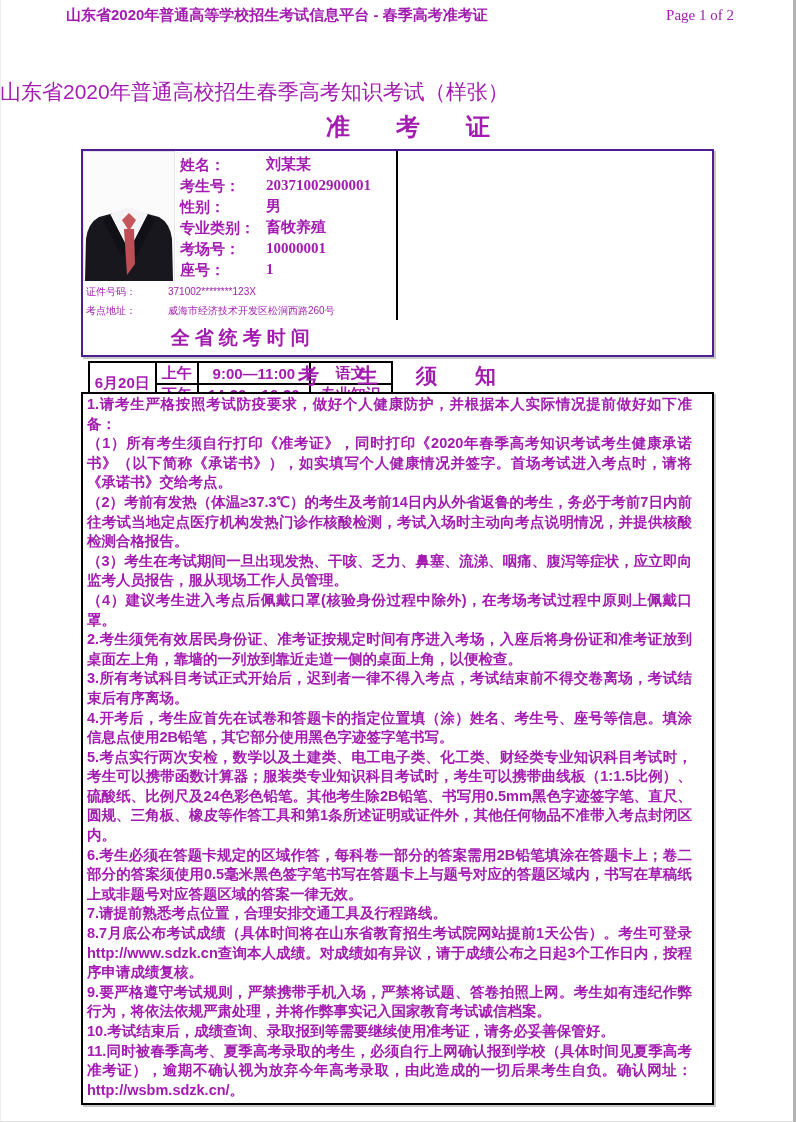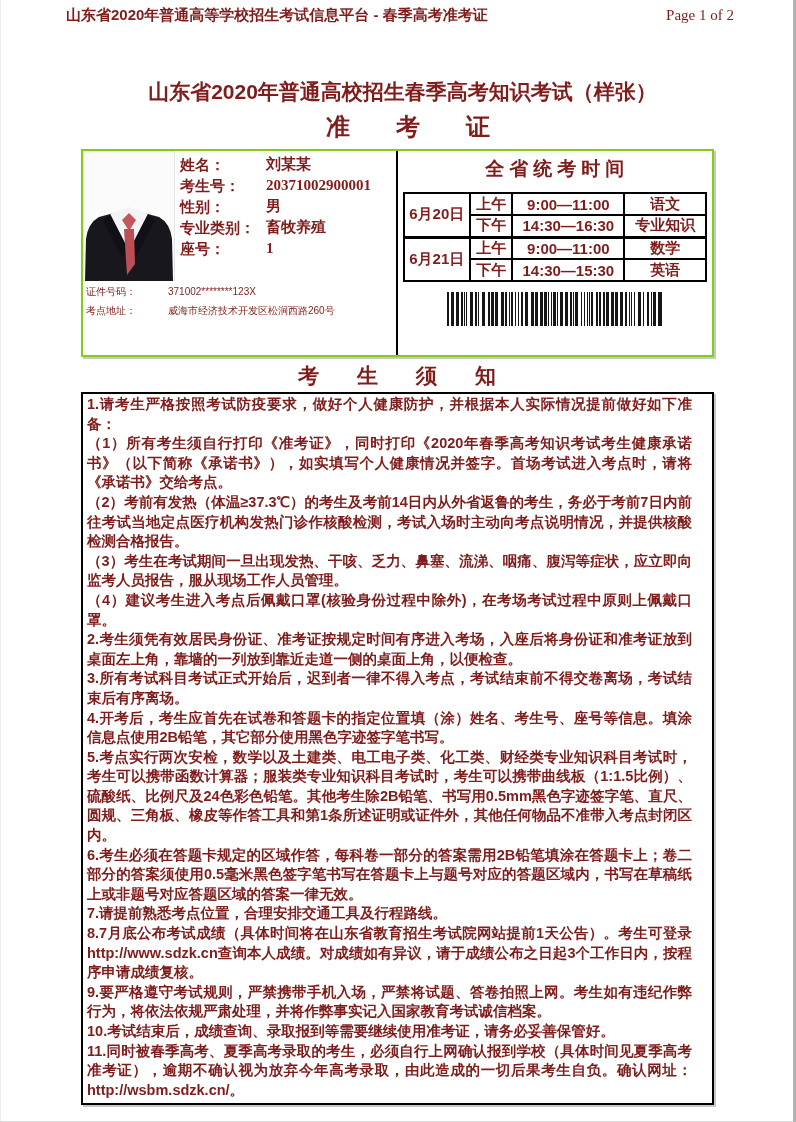--- a/index.html
+++ b/index.html
@@ -1,42 +1,42 @@
 <!DOCTYPE html>
 <html><head>
 <meta charset="utf-8">
 <style>
   * { box-sizing: border-box; }
   html,body { margin:0; padding:0; background:#ffffff; }
   .page {
     position:relative; width:796px; height:1122px; background:#fff;
-    font-family:"Liberation Sans", sans-serif; color:#7f1d1d; overflow:hidden;
+    font-family:"Liberation Sans", sans-serif; color:#a21caf; overflow:hidden;
     box-shadow: inset -3px 0 0 #b3b3b3, inset 0 -1px 0 #dcdcdc, inset 1px 0 0 #ededed;
   }
   
   .print-header { position:absolute; top:6px; left:66px; right:62px;
     display:flex; justify-content:space-between; align-items:baseline; }
   .ph-title { font-size:15px; font-weight:bold; }
   .ph-page  { font-family:"Liberation Serif", serif; font-size:15px; }
   .page-footer { position:absolute; top:1086px; left:66px; right:62px;
     display:flex; justify-content:space-between;
     font-family:"Liberation Serif", serif; font-size:15px; }
   
   .doc-title { position:absolute; top:78px; left:0; right:0;
-    text-align:center; font-size:21px; font-weight:bold;padding-left:9px; }
+    text-align:left; font-size:21px; font-weight:normal; }
   .ticket-title { position:absolute; top:111px; left:0; right:0;
     text-align:center; font-size:24px; font-weight:bold;
     letter-spacing:46px; padding-left:66px; white-space:nowrap; }
   .notice-title { position:absolute; top:362px; left:0; right:0;
     text-align:center; font-size:21px; font-weight:bold;
     letter-spacing:38px; padding-left:36px; white-space:nowrap; }
   
   .main-box { position:absolute; left:81px; top:149px; width:633px; height:208px;
-    border:2px solid #84cc16; background:#fff; display:flex;
-    box-shadow:2px 2px 0 rgba(130,130,130,.45); }
+    border:2px solid #4c1d95; background:#fff; display:flex;
+    box-shadow:2px 2px 0 rgba(130,130,130,.45);flex-direction:column; }
   .left-panel { width:50%; border-right:2px solid #000; }
   .info-top { display:flex; }
   .photo { width:92px; height:130px; flex:0 0 92px; display:block; }
   .fields { flex:1; padding:3px 0 0 5px; }
   .field-row { display:flex; font-size:15px; font-weight:bold; line-height:21px; }
   .field-label { flex:0 0 86px; }
   .field-value { flex:1;font-family:Liberation Serif, serif; }
   .bottom-rows { padding:1px 2px 0 3px; }
   .bottom-row { display:flex; font-size:10px; font-weight:normal; line-height:19px; }
   .bottom-label { flex:0 0 82px; }
@@ -94,20 +94,24 @@
             <span class="field-label">考生号：</span>
             <span class="field-value">20371002900001</span>
           </div>
           <div class="field-row">
             <span class="field-label">性别：</span>
             <span class="field-value">男</span>
           </div>
           <div class="field-row">
             <span class="field-label">专业类别：</span>
             <span class="field-value">畜牧养殖</span>
+          </div>
+          <div class="field-row">
+            <span class="field-label">考场号：</span>
+            <span class="field-value">10000001</span>
           </div>
           <div class="field-row">
             <span class="field-label">座号：</span>
             <span class="field-value">1</span>
           </div>
         </div>
       </div>
       <div class="bottom-rows">
         <div class="bottom-row">
           <span class="bottom-label">证件号码：</span>

